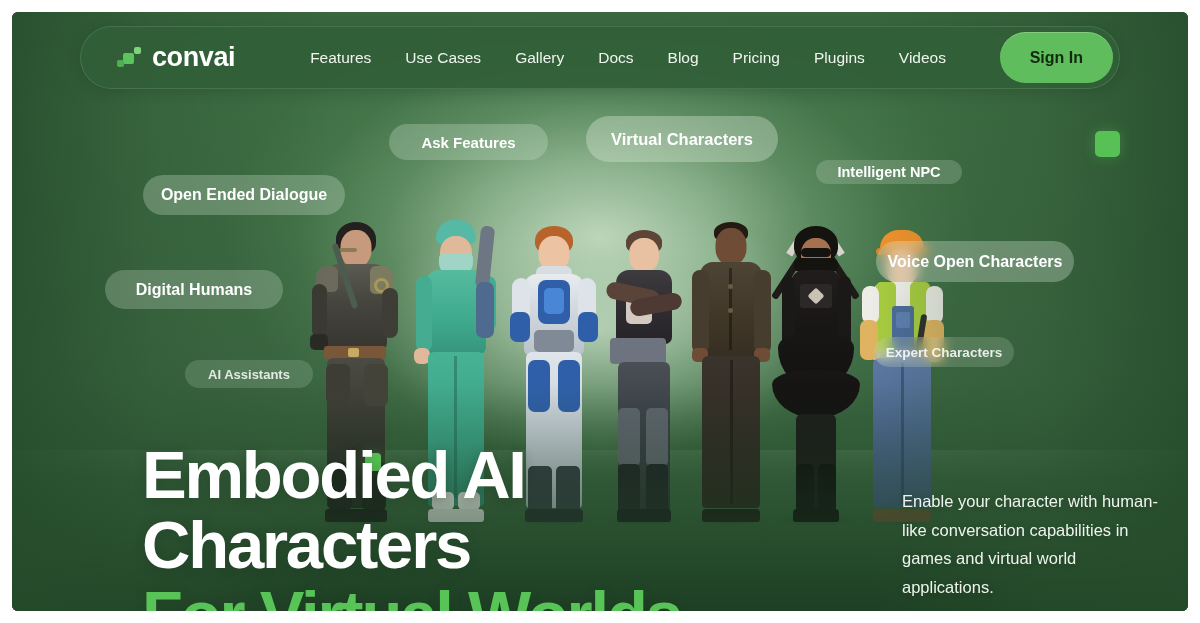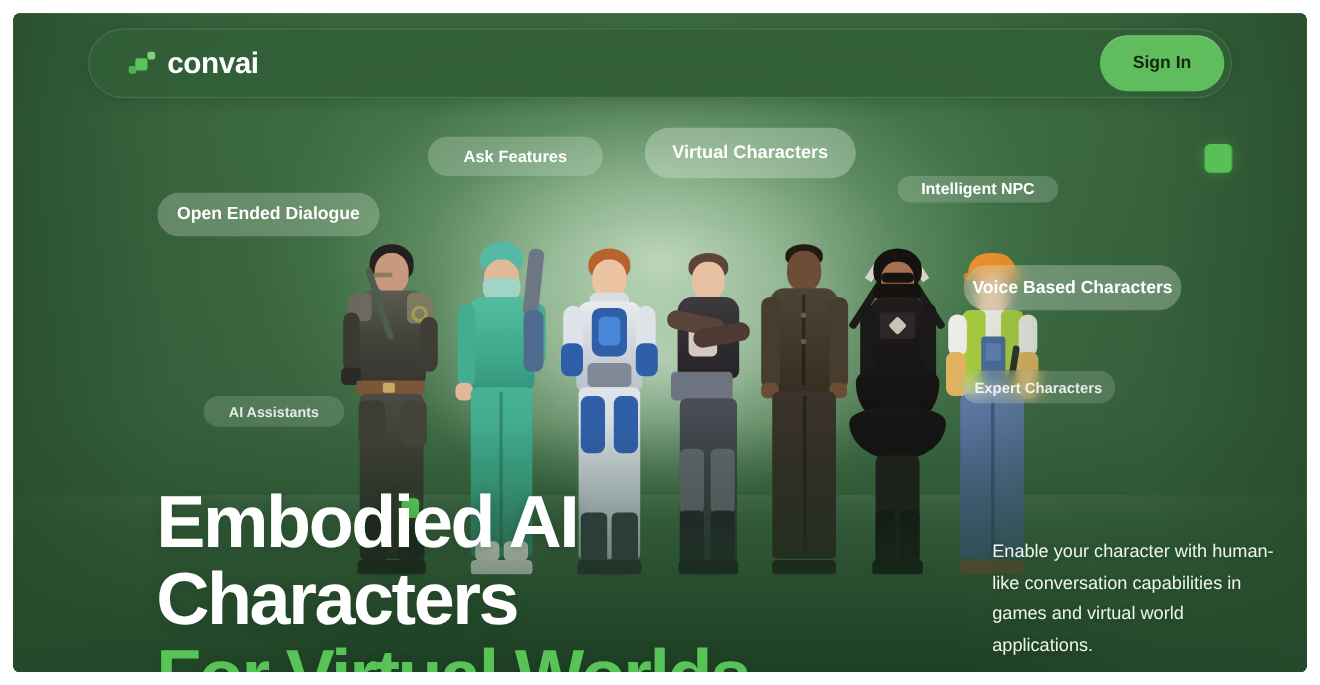--- a/index.html
+++ b/index.html
@@ -387,31 +387,42 @@
 
     <div class="brand">
       <span class="brand-mark">
         <i class="bm-a"></i>
           <i class="bm-b"></i>
           <i class="bm-c"></i>
       </span>
       <span class="brand-name">convai</span>
     </div>
 
+    <nav class="navlinks">
+      <span class="navlink">Features</span>
+      <span class="navlink">Use Cases</span>
+      <span class="navlink">Gallery</span>
+      <span class="navlink">Docs</span>
+      <span class="navlink">Blog</span>
+      <span class="navlink">Pricing</span>
+      <span class="navlink">Plugins</span>
+      <span class="navlink">Videos</span>
+    </nav>
 
     <button class="signin">Sign In</button>
   </div>
 
   <div class="sq sq-tr"></div>
 
   <div class="pill p-ask">Ask Features</div>
   <div class="pill p-vc">Virtual Characters</div>
   <div class="pill p-npc">Intelligent NPC</div>
   <div class="pill p-oed">Open Ended Dialogue</div>
-  <div class="pill p-vbc">Voice Based Characters</div>
+  <div class="pill p-vbc">Voice Open Characters</div>
+  <div class="pill p-dh">Digital Humans</div>
   <div class="pill p-ai">AI Assistants</div>
   <div class="pill p-exp">Expert Characters</div>
 
   <div class="sq sq-hd"></div>
 
   <div class="hero">
     <div class="h-line1">Embodied AI Characters</div>
     <div class="h-line2">For Virtual Worlds</div>
   </div>
 

